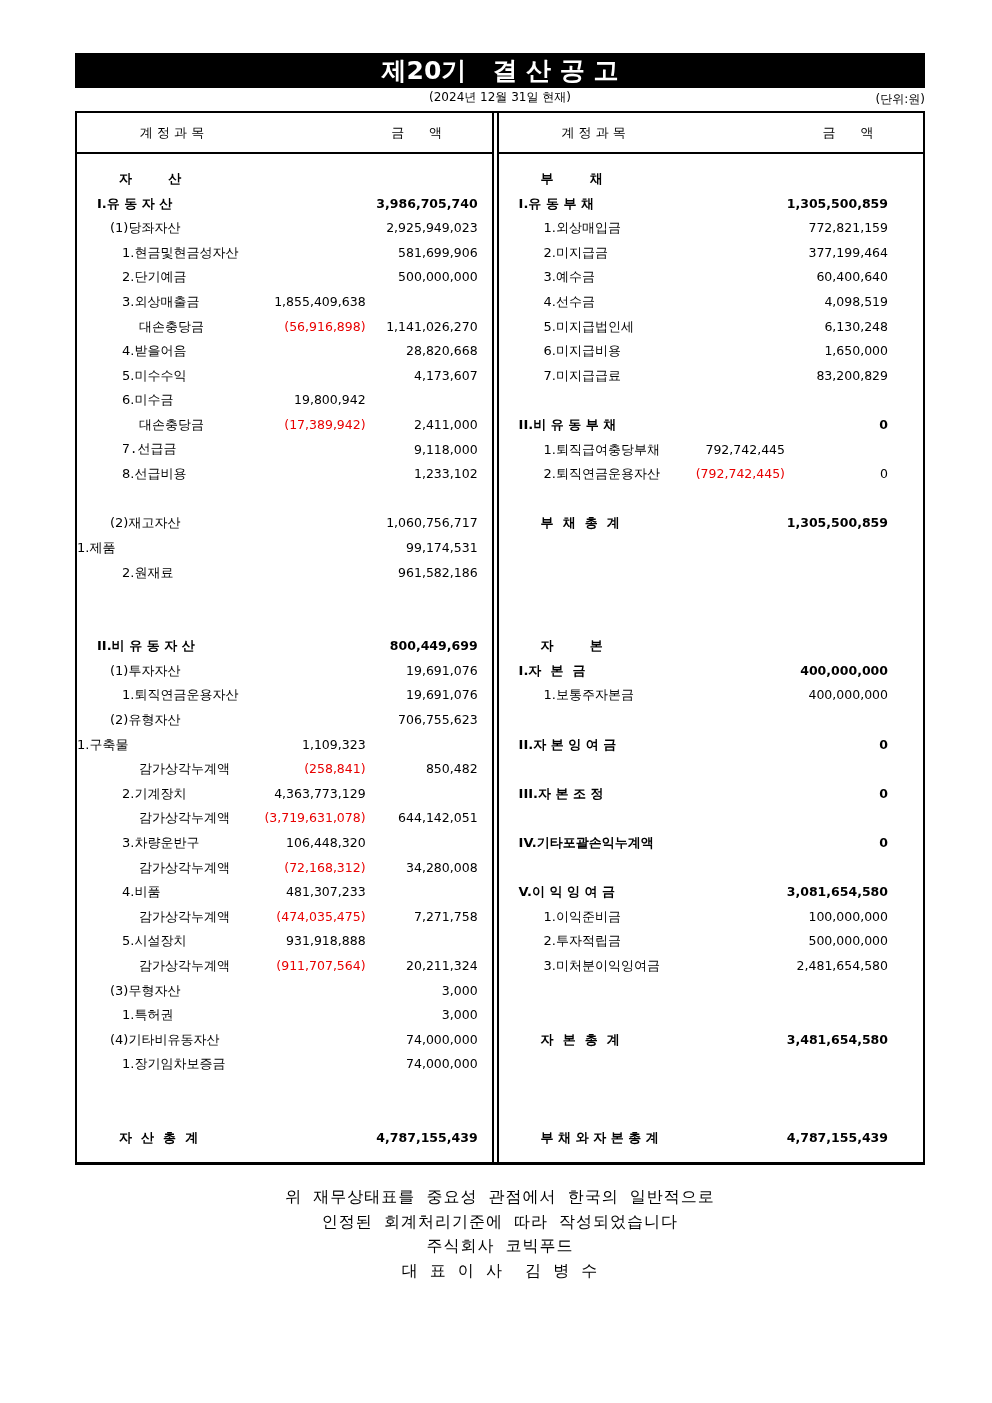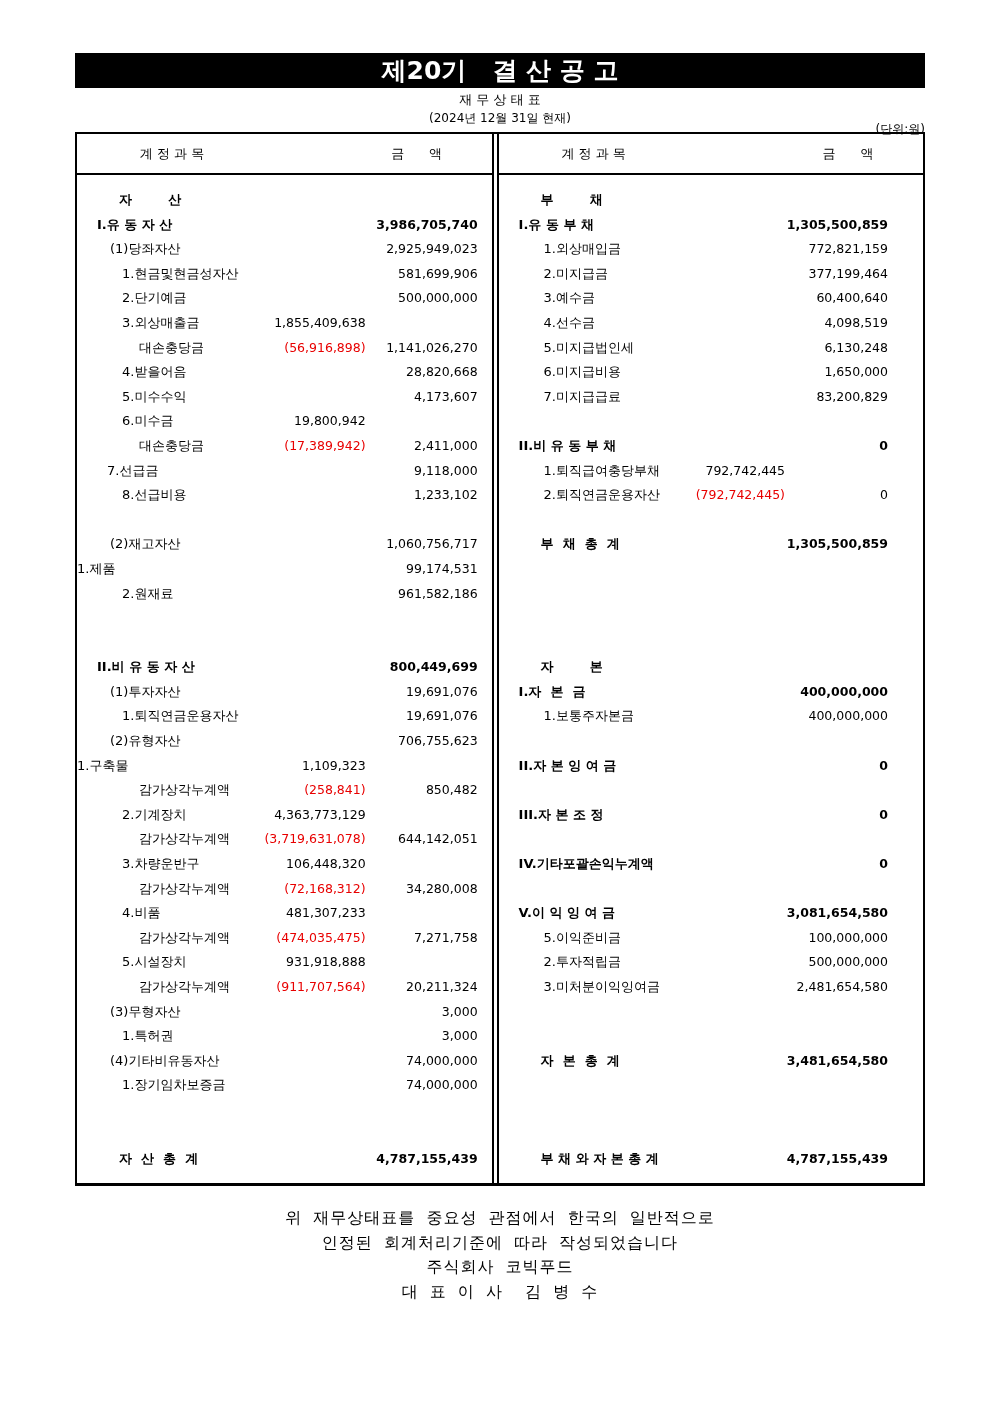--- a/index.html
+++ b/index.html
@@ -6,21 +6,21 @@
   html,body { background:#ffffff; }
   body { font-family:"DejaVu Sans", sans-serif; color:#000; }
   .page { position:relative; width:992px; height:1403px; background:#fff; overflow:hidden; }
   .doc { position:absolute; left:75px; top:53px; width:850px; }
 
   .title-bar { height:35px; background:#000; color:#fff; text-align:center;
                font-size:25px; font-weight:bold; line-height:35px; white-space:pre; }
   .report-name { text-align:center; font-size:13px; margin-top:3px; white-space:pre; font-weight:500; }
   .meta { position:relative; height:20px; margin-top:1px; font-size:12px; }
   .meta .as-of { text-align:center; white-space:pre; }
-  .meta .unit { position:absolute; right:0; top:11px; }
+  .meta .unit { position:absolute; right:0; top:2px; }
 
   .bs-table { display:flex; border:2px solid #000; border-bottom-width:3px; margin-top:2px; height:1054px; }
   .half { flex:1; display:flex; flex-direction:column; }
   .divider { width:7px; border-left:2px solid #000; border-right:2px solid #000; background:#fff; }
 
   .thead { height:41px; min-height:41px; border-bottom:2px solid #000; display:flex; align-items:center; font-size:13px; }
   .th-account { width:190px; text-align:center; white-space:pre; }
   .th-spacer { flex:1; }
   .th-amount { width:150px; text-align:center; white-space:pre; }
 
@@ -40,21 +40,20 @@
             letter-spacing:1px; word-spacing:5px; }
   .footer div { white-space:pre; }
 </style>
 </head>
 <body>
 
 <div class="page">
   <div class="doc">
 
     <div class="title-bar">제20기   결 산 공 고</div>
-    <div class="report-name">재 무 상 태 표</div>
 
     <div class="meta">
       <div class="as-of">(2024년 12월 31일 현재)</div>
       <div class="unit">(단위:원)</div>
     </div>
 
     <div class="bs-table">
 
       <div class="half half-l">
         <div class="thead">
@@ -112,21 +111,21 @@
               <div class="c-label" style="padding-left: 45px;">6.미수금</div>
               <div class="c-mid">19,800,942</div>
               <div class="c-amt"></div>
             </div>
             <div class="row">
               <div class="c-label" style="padding-left: 62px;">대손충당금</div>
               <div class="c-mid red">(17,389,942)</div>
               <div class="c-amt">2,411,000</div>
             </div>
             <div class="row">
-              <div class="c-label" style="padding-left: 30px;">7.선급금</div>
+              <div class="c-label" style="padding-left: 45px; font-family: Liberation Mono, monospace;">7.선급금</div>
               <div class="c-mid"></div>
               <div class="c-amt">9,118,000</div>
             </div>
             <div class="row">
               <div class="c-label" style="padding-left: 45px;">8.선급비용</div>
               <div class="c-mid"></div>
               <div class="c-amt">1,233,102</div>
             </div>
             <div class="row">
               <div class="c-label" style="padding-left: 20px;"></div>
@@ -419,21 +418,21 @@
               <div class="c-label" style="padding-left: 20px;"></div>
               <div class="c-mid"></div>
               <div class="c-amt"></div>
             </div>
             <div class="row b">
               <div class="c-label" style="padding-left: 20px;">V.이 익 잉 여 금</div>
               <div class="c-mid"></div>
               <div class="c-amt">3,081,654,580</div>
             </div>
             <div class="row">
-              <div class="c-label" style="padding-left: 45px;">5.이익준비금</div>
+              <div class="c-label" style="padding-left: 45px;">1.이익준비금</div>
               <div class="c-mid"></div>
               <div class="c-amt">100,000,000</div>
             </div>
             <div class="row">
               <div class="c-label" style="padding-left: 45px;">2.투자적립금</div>
               <div class="c-mid"></div>
               <div class="c-amt">500,000,000</div>
             </div>
             <div class="row">
               <div class="c-label" style="padding-left: 45px;">3.미처분이익잉여금</div>

